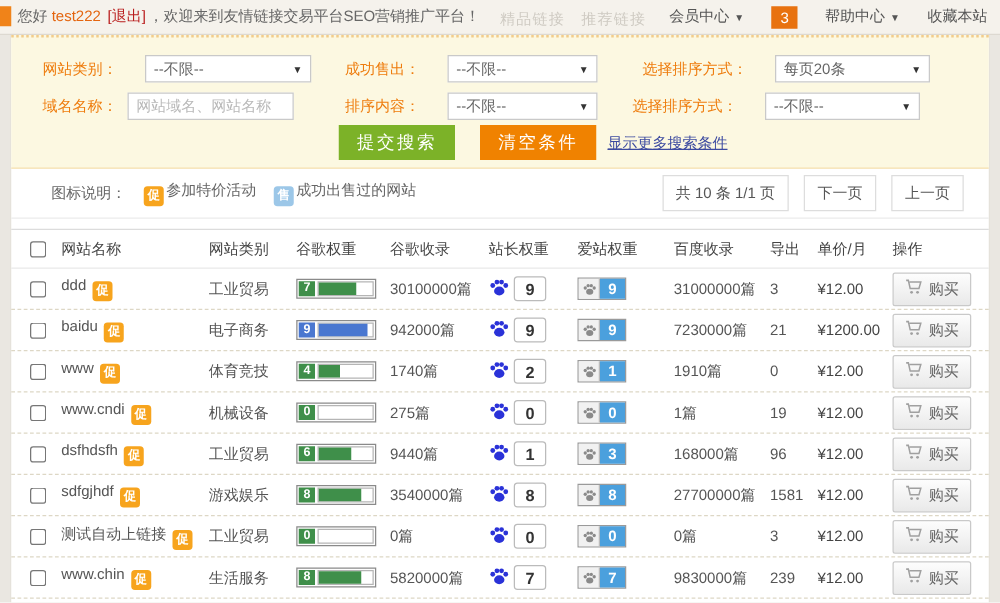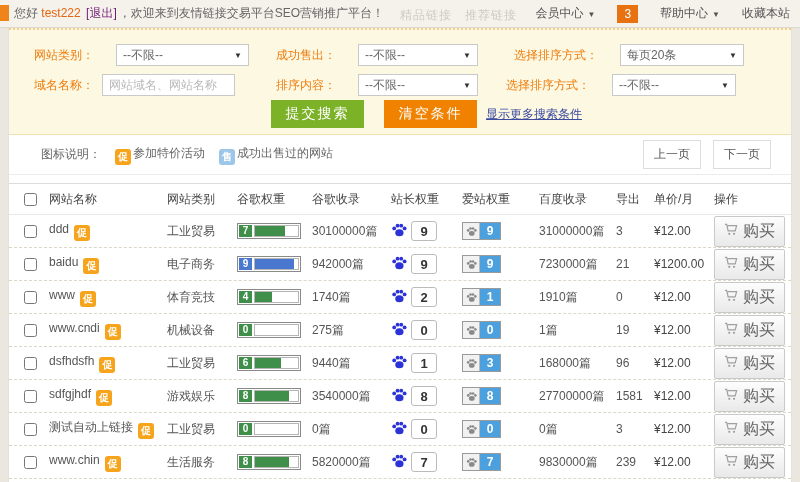--- a/index.html
+++ b/index.html
@@ -7,21 +7,21 @@
   body {
     font-family: "Liberation Sans","DejaVu Sans",sans-serif;
     font-size: 12px; color:#555; background:#eae7e1; position:relative;
   }
   
   .topbar { height:28px; background:#f5f2ec; border-bottom:1px solid #ddd9d1;
     display:flex; align-items:center; position:relative; }
   .logo-frag { position:absolute; left:0; top:5px; width:9px; height:16px; background:#f08319; }
   .topbar-left { margin-left:14px; color:#666; white-space:nowrap; }
   .username { color:#e4650f; }
-  .logout { color:#701a75; margin:0 2px; cursor:pointer; }
+  .logout { color:#b91c1c; margin:0 2px; cursor:pointer; }
   .ghost-nav { position:absolute; left:400px; top:7px; color:#a9a49a; opacity:.5; letter-spacing:1px; }
   .topbar-right { position:absolute; right:10px; display:flex; align-items:center; }
   .tb-item { color:#555; margin-left:22px; cursor:pointer; white-space:nowrap; }
   .caret { font-size:8px; color:#555; margin-left:4px; }
   .msg-badge { background:#e8720f; color:#fff; padding:2px 7px; margin-left:22px; cursor:pointer; }
   
   .content { position:absolute; left:8px; right:8px; top:28px; bottom:0; background:#fff;
     border-left:1px solid #e5e2db; border-right:1px solid #e5e2db; }
   
   .filter-panel { position:relative; height:107px; background:#fcf8e1;
@@ -80,21 +80,21 @@
   .bd-num { width:26px; height:20px; border:1px solid #bbb; border-radius:3px; background:#fff;
     color:#333; font-weight:bold; font-size:13px; display:flex; align-items:center; justify-content:center; }
   .az-badge { display:inline-flex; height:18px; border:1px solid #9a9a9a; }
   .az-paw { width:17px; background:#f1f1f1; border-right:1px solid #bbb; color:#8a8a8a;
     display:flex; align-items:center; justify-content:center; }
   .az-num { width:20px; background:#4ba0dd; color:#fff; font-weight:bold; font-size:12px;
     display:flex; align-items:center; justify-content:center; }
   
   .buy-btn { display:inline-flex; align-items:center; gap:5px; border:1px solid #c9c9c9;
     border-radius:2px; background:linear-gradient(#fdfdfd,#e9e9e9); padding:4px 9px;
-    color:#666; cursor:pointer; font-family:inherit; font-size:16px; }
+    color:#666; cursor:pointer; font-family:inherit; font-size:12px; }
   .cart-icon { color:#a0a0a0; }
 </style>
 </head>
 <body>
 
 <div class="topbar">
   <span class="logo-frag"></span>
   <span class="topbar-left"><span>您好 </span><span class="username">test222</span> <span class="logout">[退出]</span><span>，欢迎来到友情链接交易平台SEO营销推广平台！</span></span>
   <span class="ghost-nav">精品链接　推荐链接</span>
   <div class="topbar-right">
@@ -154,22 +154,23 @@
 
   <div class="legend-bar">
     <span class="legend-label">图标说明：</span>
     <span class="legend-item">
       <span class="tag tag-promo">促</span><span>参加特价活动</span>
     </span>
     <span class="legend-item">
       <span class="tag tag-sold">售</span><span>成功出售过的网站</span>
     </span>
     <span class="pager">
+      <span class="page-box">共 10 条 1/1 页</span>
+      <span class="page-box page-btn">下一页</span>
       <span class="page-box page-btn">上一页</span>
-      <span class="page-box page-btn">下一页</span>
     </span>
   </div>
 
   <div class="table">
     <div class="thead">
       <span class="cell c0">
           <input type="checkbox" class="chk" style="">
         </span>
     <span class="cell c1">网站名称</span>
         <span class="cell c2">网站类别</span>

